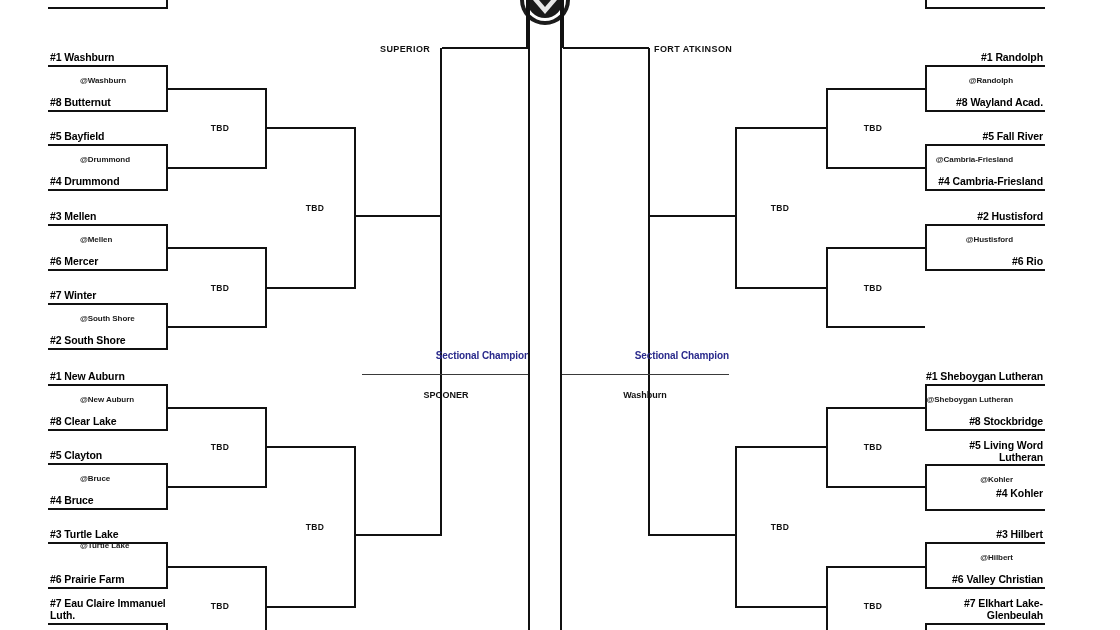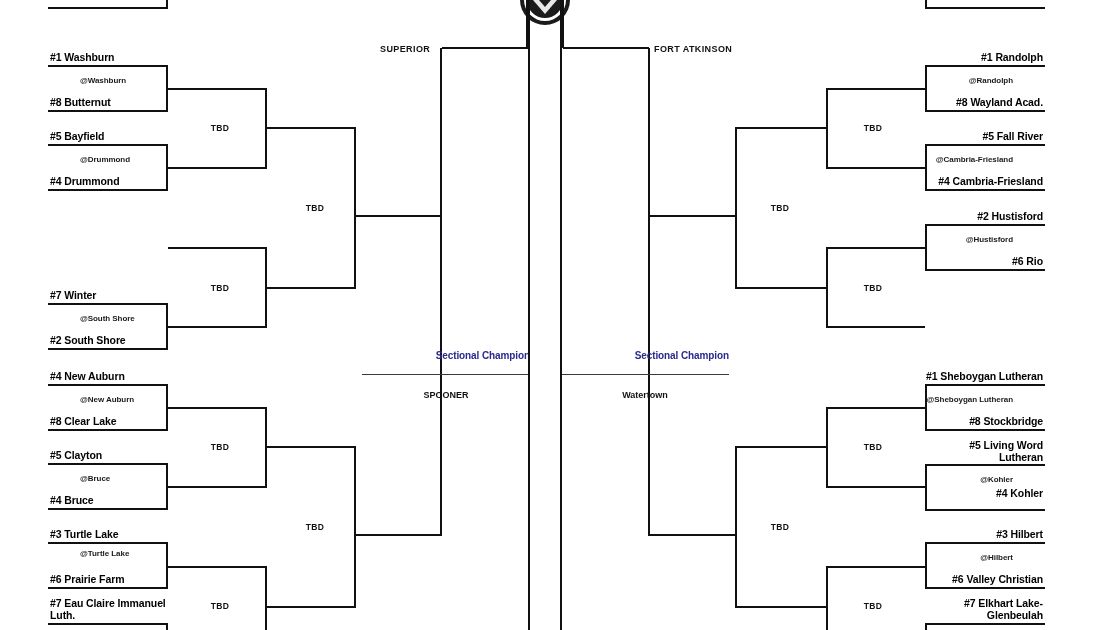--- a/index.html
+++ b/index.html
@@ -158,52 +158,60 @@
 
   <div class="game left" style="left:48px; top:131px; width:120px; height:52px;">
     <div class="top-name" style="top:0px;">#5 Bayfield</div>
     <div class="rule" style="left:0; top:13px; width:120px;"></div>
     <div class="site" style="top:24px;">@Drummond</div>
     <div class="bot-name" style="top:45px;">#4 Drummond</div>
     <div class="rule" style="left:0; top:58px; width:120px;"></div>
     <div class="vbar" style="left:118px; top:13px; height:47px;"></div>
   </div>
 
+  <div class="game left" style="left:48px; top:211px; width:120px; height:52px;">
+    <div class="top-name" style="top:0px;">#3 Mellen</div>
+    <div class="rule" style="left:0; top:13px; width:120px;"></div>
+    <div class="site" style="top:24px;">@Mellen</div>
+    <div class="bot-name" style="top:45px;">#6 Mercer</div>
+    <div class="rule" style="left:0; top:58px; width:120px;"></div>
+    <div class="vbar" style="left:118px; top:13px; height:47px;"></div>
+  </div>
 
   <div class="game left" style="left:48px; top:290px; width:120px; height:52px;">
     <div class="top-name" style="top:0px;">#7 Winter</div>
     <div class="rule" style="left:0; top:13px; width:120px;"></div>
     <div class="site" style="top:24px;">@South Shore</div>
     <div class="bot-name" style="top:45px;">#2 South Shore</div>
     <div class="rule" style="left:0; top:58px; width:120px;"></div>
     <div class="vbar" style="left:118px; top:13px; height:47px;"></div>
   </div>
 
   <div class="game left" style="left:48px; top:371px; width:120px; height:52px;">
-    <div class="top-name" style="top:0px;">#4 New Auburn</div>
+    <div class="top-name" style="top:0px;">#1 New Auburn</div>
     <div class="rule" style="left:0; top:13px; width:120px;"></div>
     <div class="site" style="top:24px;">@New Auburn</div>
     <div class="bot-name" style="top:45px;">#8 Clear Lake</div>
     <div class="rule" style="left:0; top:58px; width:120px;"></div>
     <div class="vbar" style="left:118px; top:13px; height:47px;"></div>
   </div>
 
   <div class="game left" style="left:48px; top:450px; width:120px; height:52px;">
     <div class="top-name" style="top:0px;">#5 Clayton</div>
     <div class="rule" style="left:0; top:13px; width:120px;"></div>
     <div class="site" style="top:24px;">@Bruce</div>
     <div class="bot-name" style="top:45px;">#4 Bruce</div>
     <div class="rule" style="left:0; top:58px; width:120px;"></div>
     <div class="vbar" style="left:118px; top:13px; height:47px;"></div>
   </div>
 
   <div class="game left" style="left:48px; top:529px; width:120px; height:52px;">
     <div class="top-name" style="top:0px;">#3 Turtle Lake</div>
     <div class="rule" style="left:0; top:13px; width:120px;"></div>
-    <div class="site" style="top:20px;">@Turtle Lake</div>
+    <div class="site" style="top:12px;">@Turtle Lake</div>
     <div class="bot-name" style="top:45px;">#6 Prairie Farm</div>
     <div class="rule" style="left:0; top:58px; width:120px;"></div>
     <div class="vbar" style="left:118px; top:13px; height:47px;"></div>
   </div>
 
   <div class="game left" style="left:48px; top:598px; width:120px; height:40px;">
     <div class="top-name" style="top:0px; width:118px;">#7 Eau Claire Immanuel Luth.</div>
     <div class="rule" style="left:0; top:25px; width:120px;"></div>
     <div class="vbar" style="left:118px; top:25px; height:32px;"></div>
   </div>
@@ -355,17 +363,17 @@
   <div class="seg h thick" style="left:649px; top:215px; width:86px; height:2px;"></div>
   <div class="seg h thick" style="left:649px; top:534px; width:86px; height:2px;"></div>
   <div class="seg v thick" style="left:648px; top:48px; width:2px; height:488px;"></div>
   <div class="seg h thick" style="left:563px; top:47px; width:86px; height:2px;"></div>
   <div class="seg v thick" style="left:562px; top:-30px; width:2px; height:78px;"></div>
 
   <div class="region-label" style="left:654px; top:44px;">FORT ATKINSON</div>
 
   <div class="champ-label" style="left:561px; top:350px; width:168px; color:#2a2a8c;">Sectional Champion</div>
   <div class="champ-rule" style="left:561px; top:374px; width:168px;"></div>
-  <div class="champ-name" style="left:561px; top:390px; width:168px;">Watertown</div>
+  <div class="champ-name" style="left:561px; top:390px; width:168px;">Washburn</div>
 
   <div class="seg v thick" style="left:560px; top:-30px; width:2px; height:660px;"></div>
 
 </div>
 
 </body></html>

